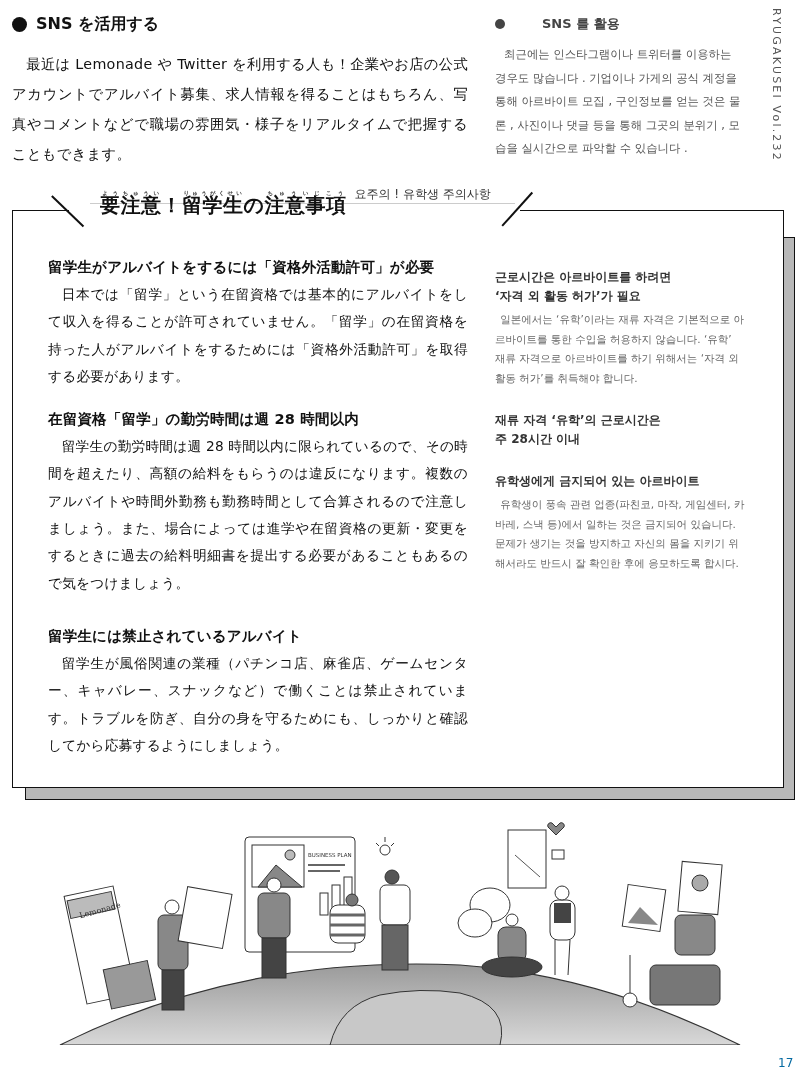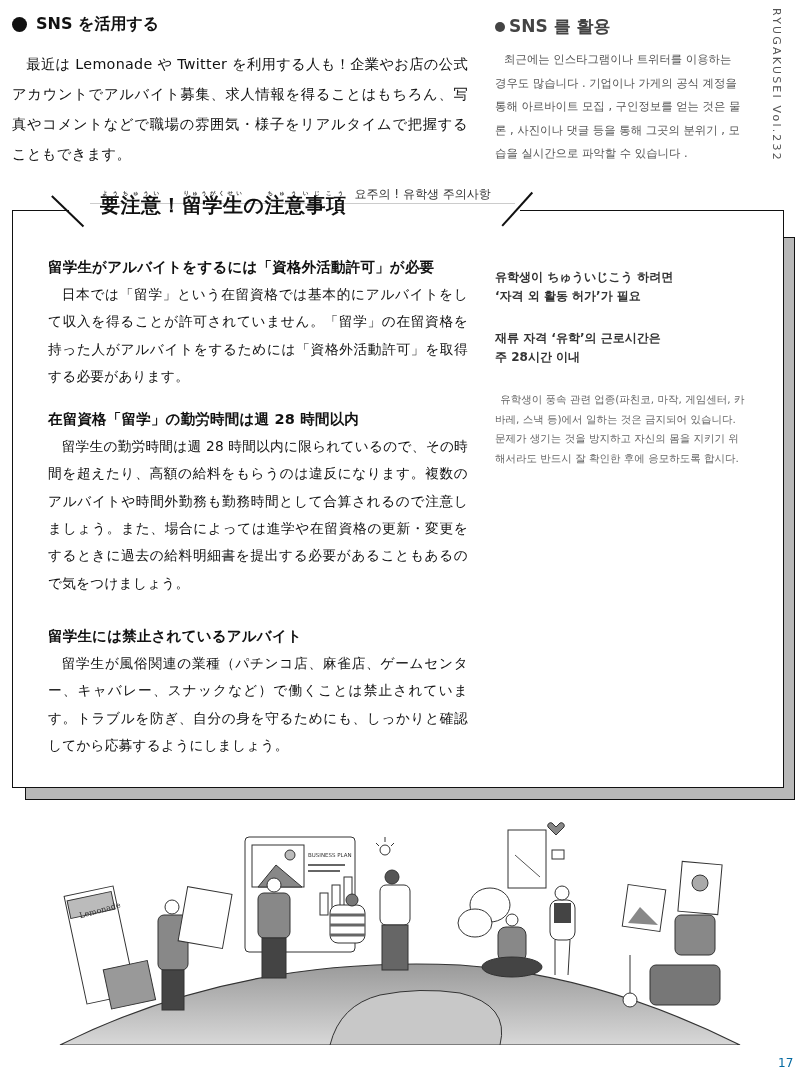--- a/index.html
+++ b/index.html
@@ -7,21 +7,21 @@
          font-family:"DejaVu Sans", "Liberation Sans", sans-serif; color:#111; }
   ruby { ruby-position: over; }
   rt { font-size:5px; color:#333; letter-spacing:0; }
 
   .sns-jp { position:absolute; left:12px; top:14px; width:456px; }
   .sns-jp h2 { margin:0 0 14px 0; font-size:16px; font-weight:bold; display:flex; align-items:center; }
   .bullet { display:inline-block; width:15px; height:15px; border-radius:50%; background:#111; margin-right:9px; }
   .sns-jp p { margin:0; font-size:14.3px; line-height:30px; text-indent:1em; letter-spacing:0.3px; text-align:justify; }
 
   .sns-ko { position:absolute; left:495px; top:15px; width:250px; color:#444; }
-  .sns-ko h3 { margin:0 0 10px 0; font-size:17px; font-weight:bold; display:flex; align-items:center; color:#444; }
+  .sns-ko h3 { margin:0 0 10px 0; font-size:13px; font-weight:bold; display:flex; align-items:center; color:#444;gap:33px; }
   .sns-ko .bullet { width:10px; height:10px; background:#444; margin-right:4px; }
   .sns-ko p { margin:0; font-size:11.4px; line-height:23.6px; text-indent:0.8em; color:#555; }
 
   .side-label { position:absolute; left:770px; top:8px; writing-mode:vertical-rl; font-size:11px; letter-spacing:2.2px; color:#555; }
 
   .shadow-box { position:absolute; left:25px; top:237px; width:770px; height:563px; background:#b8b8b8; border:1.5px solid #111; box-sizing:border-box; }
   .main-box { position:absolute; left:12px; top:210px; width:772px; height:578px; background:#fff; border:1.5px solid #111; border-top:none; box-sizing:border-box; }
   .box-top-left { position:absolute; left:12px; top:210px; width:57px; height:0; border-top:1.5px solid #111; }
   .box-top-right { position:absolute; left:520px; top:210px; width:264px; height:0; border-top:1.5px solid #111; }
   .slash { position:absolute; height:1.5px; background:#111; transform-origin:left center; }
@@ -92,31 +92,35 @@
   </div>
   <div class="sec" style="margin-top:30px">
     <h4>留学生には禁止されているアルバイト</h4>
     <p>留学生が風俗関連の業種（パチンコ店、麻雀店、ゲームセンター、キャバレー、スナックなど）で働くことは禁止されています。トラブルを防ぎ、自分の身を守るためにも、しっかりと確認してから応募するようにしましょう。</p>
   </div>
 </div>
 
 <div class="col-ko">
   <div class="sec">
     <h5>
-      <span>유학생이 ちゅういじこう 하려면</span><br>
+      <span>근로시간은 아르바이트를 하려면</span><br>
       <span>‘자격 외 활동 허가’가 필요</span>
     </h5>
+    <p>일본에서는 ‘유학’이라는 재류 자격은 기본적으로 아르바이트를 통한 수입을 허용하지 않습니다. ‘유학’ 재류 자격으로 아르바이트를 하기 위해서는 ‘자격 외 활동 허가’를 취득해야 합니다.</p>
   </div>
   <div class="sec">
     <h5>
       <span>재류 자격 ‘유학’의 근로시간은</span><br>
       <span>주 28시간 이내</span>
     </h5>
   </div>
   <div class="sec">
+    <h5>
+      <span>유학생에게 금지되어 있는 아르바이트</span>
+    </h5>
     <p>유학생이 풍속 관련 업종(파친코, 마작, 게임센터, 카바레, 스낵 등)에서 일하는 것은 금지되어 있습니다. 문제가 생기는 것을 방지하고 자신의 몸을 지키기 위해서라도 반드시 잘 확인한 후에 응모하도록 합시다.</p>
   </div>
 </div>
 
 <svg class="illustration" viewBox="0 0 720 230">
   <defs>
     <linearGradient id="globe" x1="0" y1="0" x2="0" y2="1">
       <stop offset="0" stop-color="#9a9a9a"></stop>
       <stop offset="1" stop-color="#d8d8d8"></stop>
     </linearGradient>

